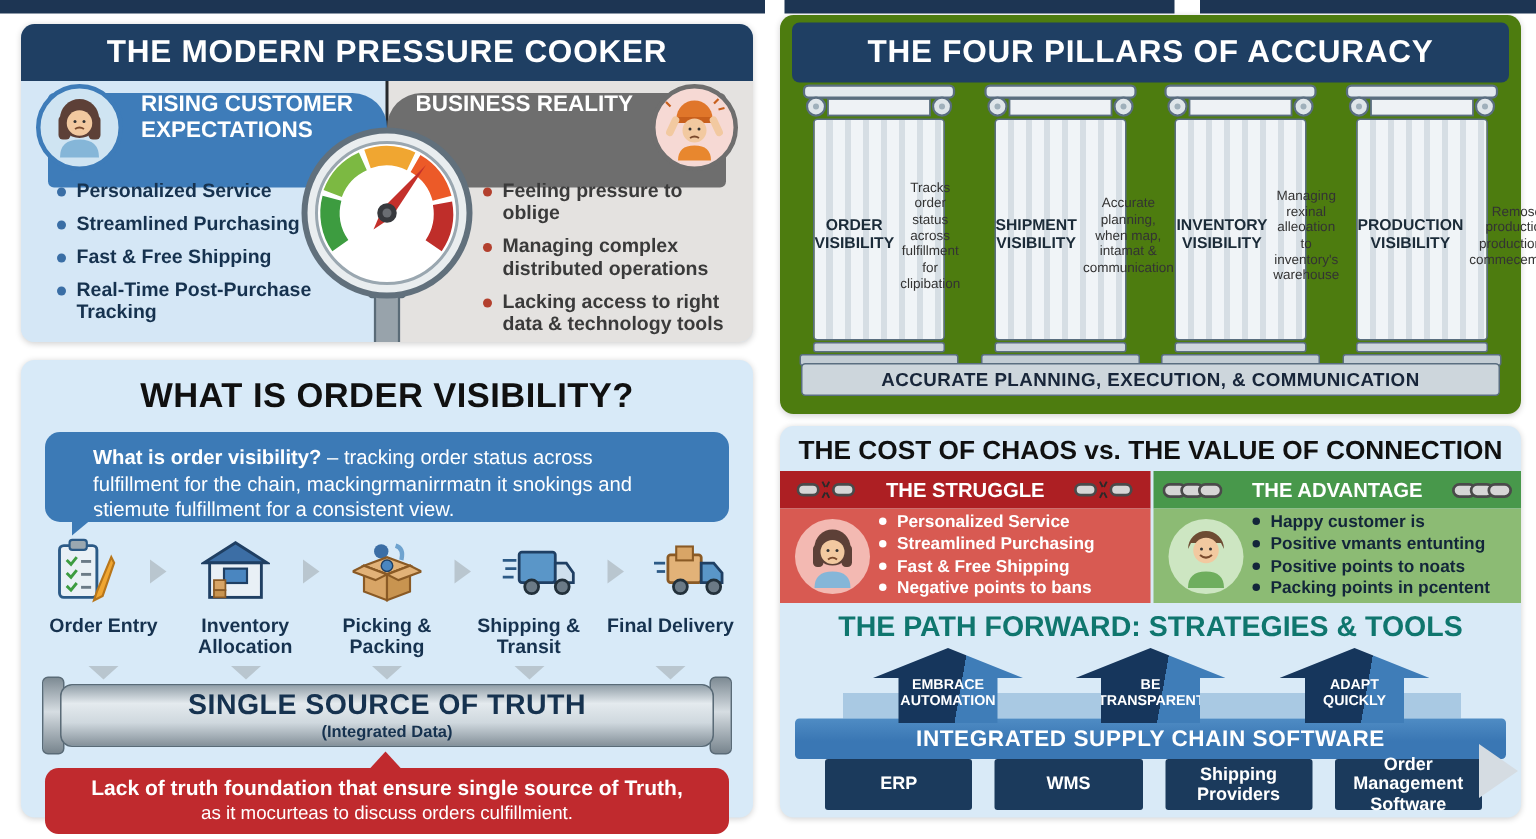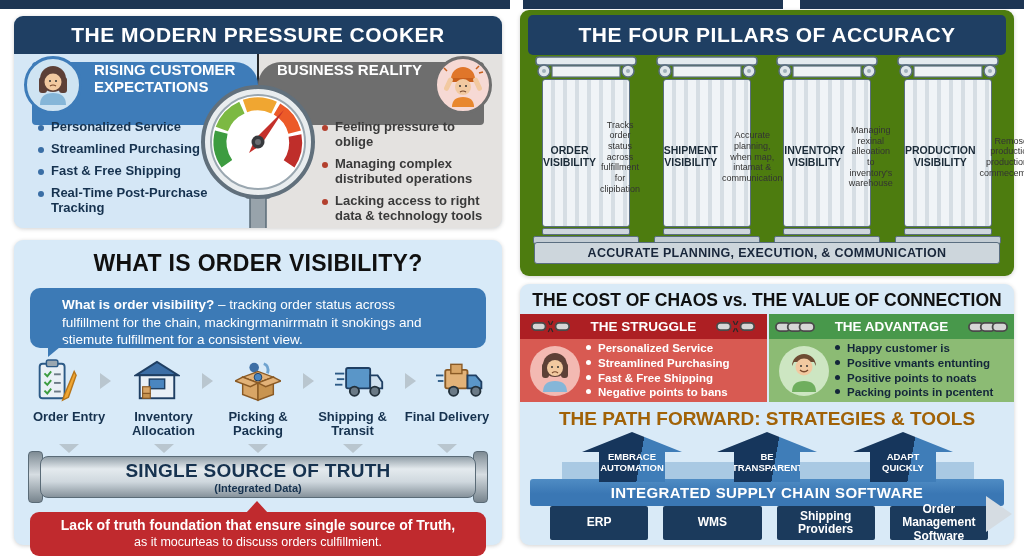--- a/index.html
+++ b/index.html
@@ -83,21 +83,21 @@
   .hb-green{background:#8cbb74;}
   .half-av{width:50px;height:50px;border-radius:50%;margin:0 6px 0 10px;flex:none;}
   .hav-red{background:#f3b9b2;}
   .hav-green{background:#cde6c2;}
   .hlist{margin:0;padding:0;list-style:none;font-size:11.5px;font-weight:bold;line-height:1.3;}
   .hlist li{display:flex;}
   .hl-red{color:#fff;}
   .hl-red .dot{background:#fff;width:5px;height:5px;margin-top:4px;}
   .hl-green{color:#13263a;}
   .hl-green .dot{background:#13263a;width:5px;height:5px;margin-top:4px;}
-  .p4-title2{position:absolute;left:0;top:124px;width:100%;text-align:center;font-size:19px;font-weight:bold;color:#a16207;}
+  .p4-title2{position:absolute;left:0;top:124px;width:100%;text-align:center;font-size:19px;font-weight:bold;color:#0f766e;}
   .conn-band{position:absolute;left:42px;top:178px;width:412px;height:17px;background:#a9c9e3;}
   .barrow{position:absolute;top:148px;width:100px;height:50px;
     background:linear-gradient(100deg,#16365c 58%,#3f7db8 58%);
     clip-path:polygon(50% 0%,100% 40%,83% 40%,83% 100%,17% 100%,17% 40%,0% 40%);
     display:flex;align-items:flex-end;justify-content:center;z-index:3;}
   .barrow span{display:block;width:70px;text-align:center;color:#fff;font-weight:bold;font-size:9.5px;line-height:1.15;margin-bottom:8px;}
   .platform{position:absolute;left:10px;top:195px;width:474px;height:27px;background:linear-gradient(180deg,#4f8cc4,#3a77b4 55%);
     border-radius:3px;display:flex;align-items:center;justify-content:center;color:#fff;font-weight:bold;font-size:15px;letter-spacing:.4px;z-index:2;}
   .tools{position:absolute;left:30px;top:222px;width:438px;height:34px;display:flex;gap:15px;z-index:2;}
   .tool{flex:1;background:#1b3a5c;border-radius:2px;color:#fff;font-weight:bold;font-size:12px;line-height:1.1;

